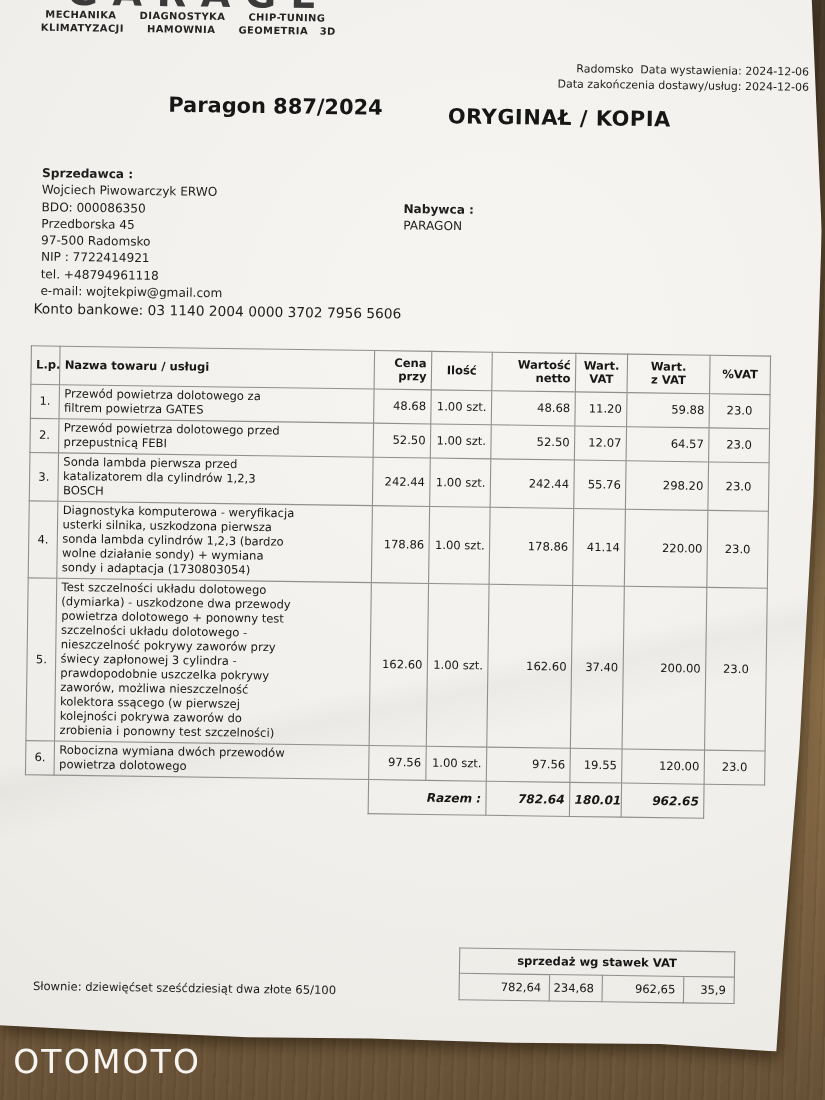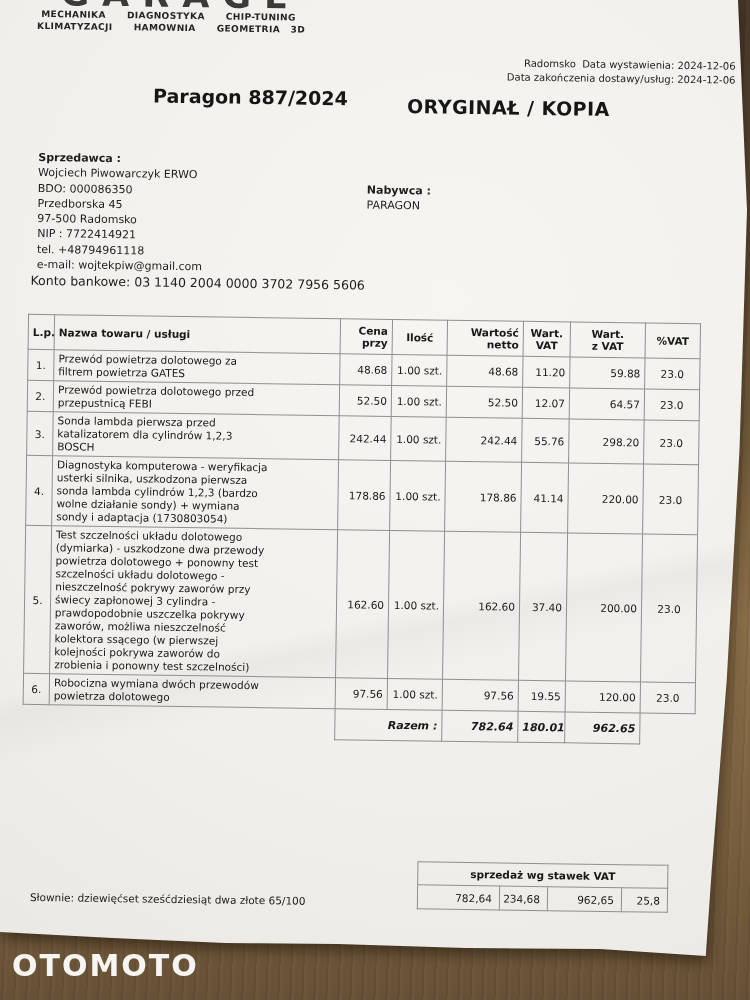--- a/index.html
+++ b/index.html
@@ -59,21 +59,21 @@
   .razem-row td{border:none;font-weight:bold;font-style:italic;font-size:11px;height:26px}
   .razem-row .rz-box{border:1px solid #8f8f8f}
 
   .vat{position:absolute;top:856px;left:425px;width:250px;font-size:10.5px;color:#171717}
   .vat th,.vat td{border:1px solid #8f8f8f}
   .vat th{font-weight:bold;text-align:center;height:20px}
   .vat td{text-align:right;padding-right:7px;height:21px}
 
   .slownie{position:absolute;top:891px;left:38px;font-size:10.5px;color:#1b1b1b}
 
-  .watermark{position:absolute;left:12px;top:948px;font-size:30px;font-weight:bold;
+  .watermark{position:absolute;left:12px;top:948px;font-size:30px;font-weight:normal;
              color:#f7f5f1;letter-spacing:2px}
 </style>
 </head>
 <body>
 
 <div class="wood"></div>
 
 <div class="paper-wrap">
   <div class="paper">
     <div class="content">
@@ -225,21 +225,21 @@
             <col style="width:46px">
         </colgroup>
         <tbody>
             <tr>
           <th colspan="4">sprzedaż wg stawek VAT</th>
         </tr>
         <tr>
           <td>782,64</td>
           <td>234,68</td>
           <td>962,65</td>
-          <td>25,8</td>
+          <td>35,9</td>
         </tr>
       </tbody>
         </table>
 
       <div class="slownie">Słownie: dziewięćset sześćdziesiąt dwa złote 65/100</div>
 
     </div>
   </div>
 </div>
 

